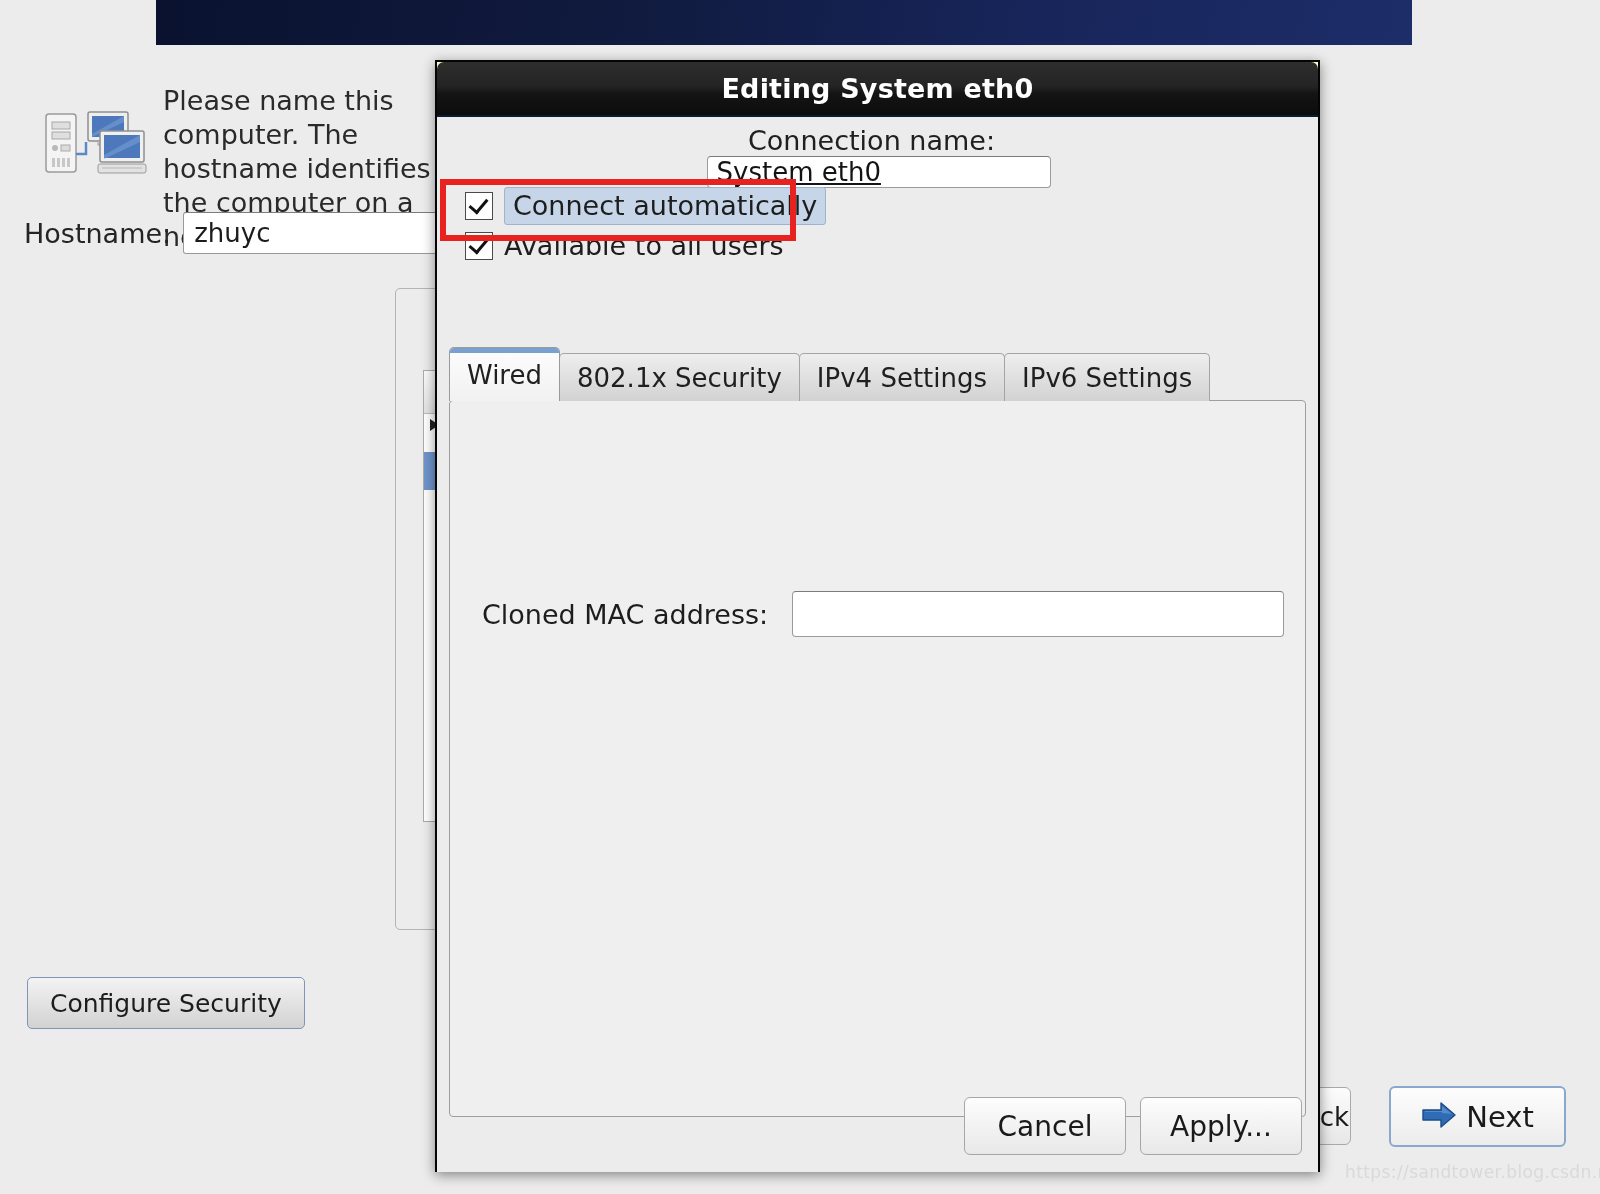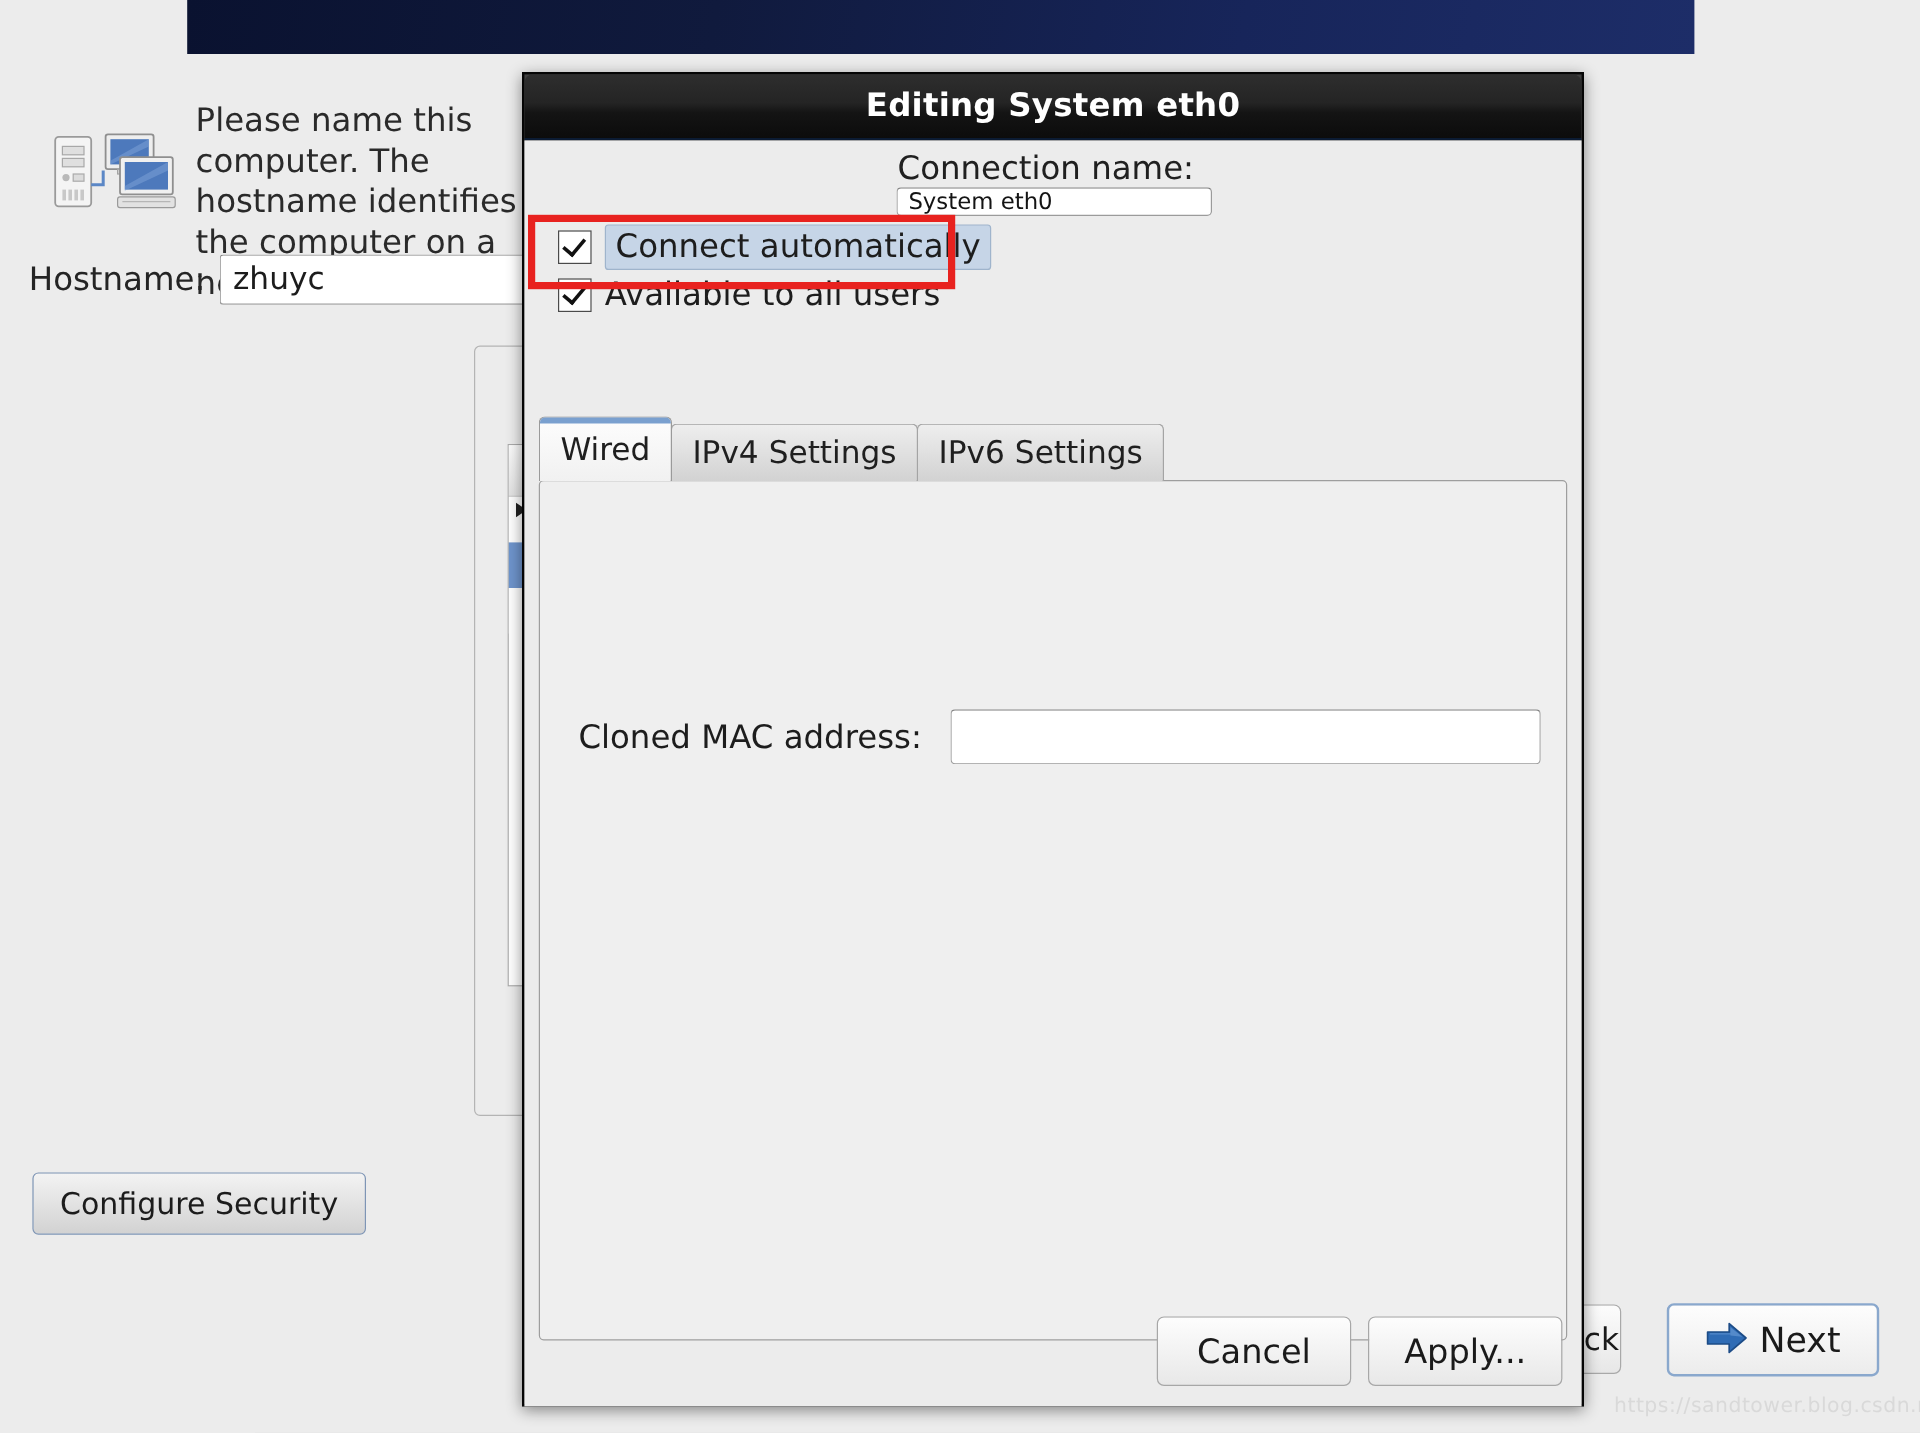--- a/index.html
+++ b/index.html
@@ -177,21 +177,21 @@
     white-space: nowrap;
   }
 
   
   .dialog {
     position: absolute;
     left: 435px;
     top: 60px;
     width: 885px;
     height: 1112px;
-    background: #404040;
+    background: #fef9c3;
     border: 2px solid #050505;
     box-sizing: border-box;
     box-shadow: 0 3px 12px rgba(0,0,0,0.45);
   }
   .dialog-titlebar {
     height: 53px;
     background: linear-gradient(180deg, #2e2e2e 0%, #242424 45%, #141414 60%, #0c0c0c 100%);
     border-top-left-radius: 7px;
     border-top-right-radius: 7px;
     border-bottom: 2px solid #0b1b33;
@@ -226,26 +226,27 @@
     margin-right: 14px;
     white-space: nowrap;
   }
   .conn-name-input {
     flex: 1;
     height: 45px;
     background: #ffffff;
     border: 1px solid #9b9b9b;
     border-top-color: #7b7b7b;
     border-radius: 4px;
-    font-size: 19px;
+    font-size: 26px;
     color: #141414;
     padding: 0 9px;
     box-sizing: border-box;
     outline: none;
     font-family: "DejaVu Sans", "Liberation Sans", sans-serif;
+    text-decoration: underline;
   }
 
   .checkrow {
     position: absolute;
     display: flex;
     align-items: center;
     gap: 11px;
   }
   .checkrow.auto { left: 28px; top: 70px; }
   .checkrow.allusers { left: 28px; top: 113px; }
@@ -542,20 +543,21 @@
         <span class="checklabel focused">Connect automatically</span>
       </div>
 
       <div class="checkrow allusers">
         <span class="checkbox"></span>
         <span class="checklabel">Available to all users</span>
       </div>
 
       <div class="tabstrip">
         <div class="tab active">Wired</div>
+        <div class="tab">802.1x Security</div>
         <div class="tab">IPv4 Settings</div>
         <div class="tab">IPv6 Settings</div>
       </div>
 
       <div class="tabpanel">
 
 
         <div class="field-row cloned">
           <span class="field-label">Cloned MAC address:</span>
           <input class="field-input" type="text" value="" style="">

